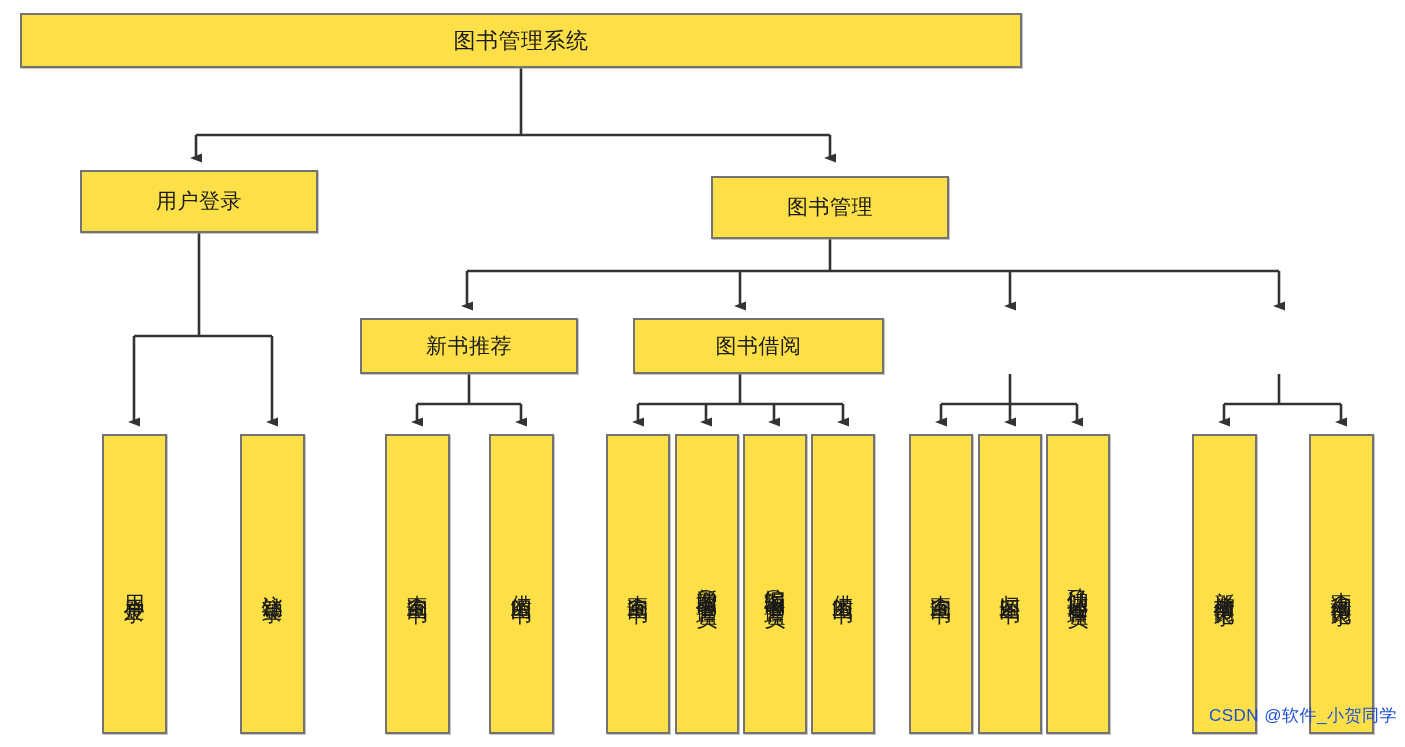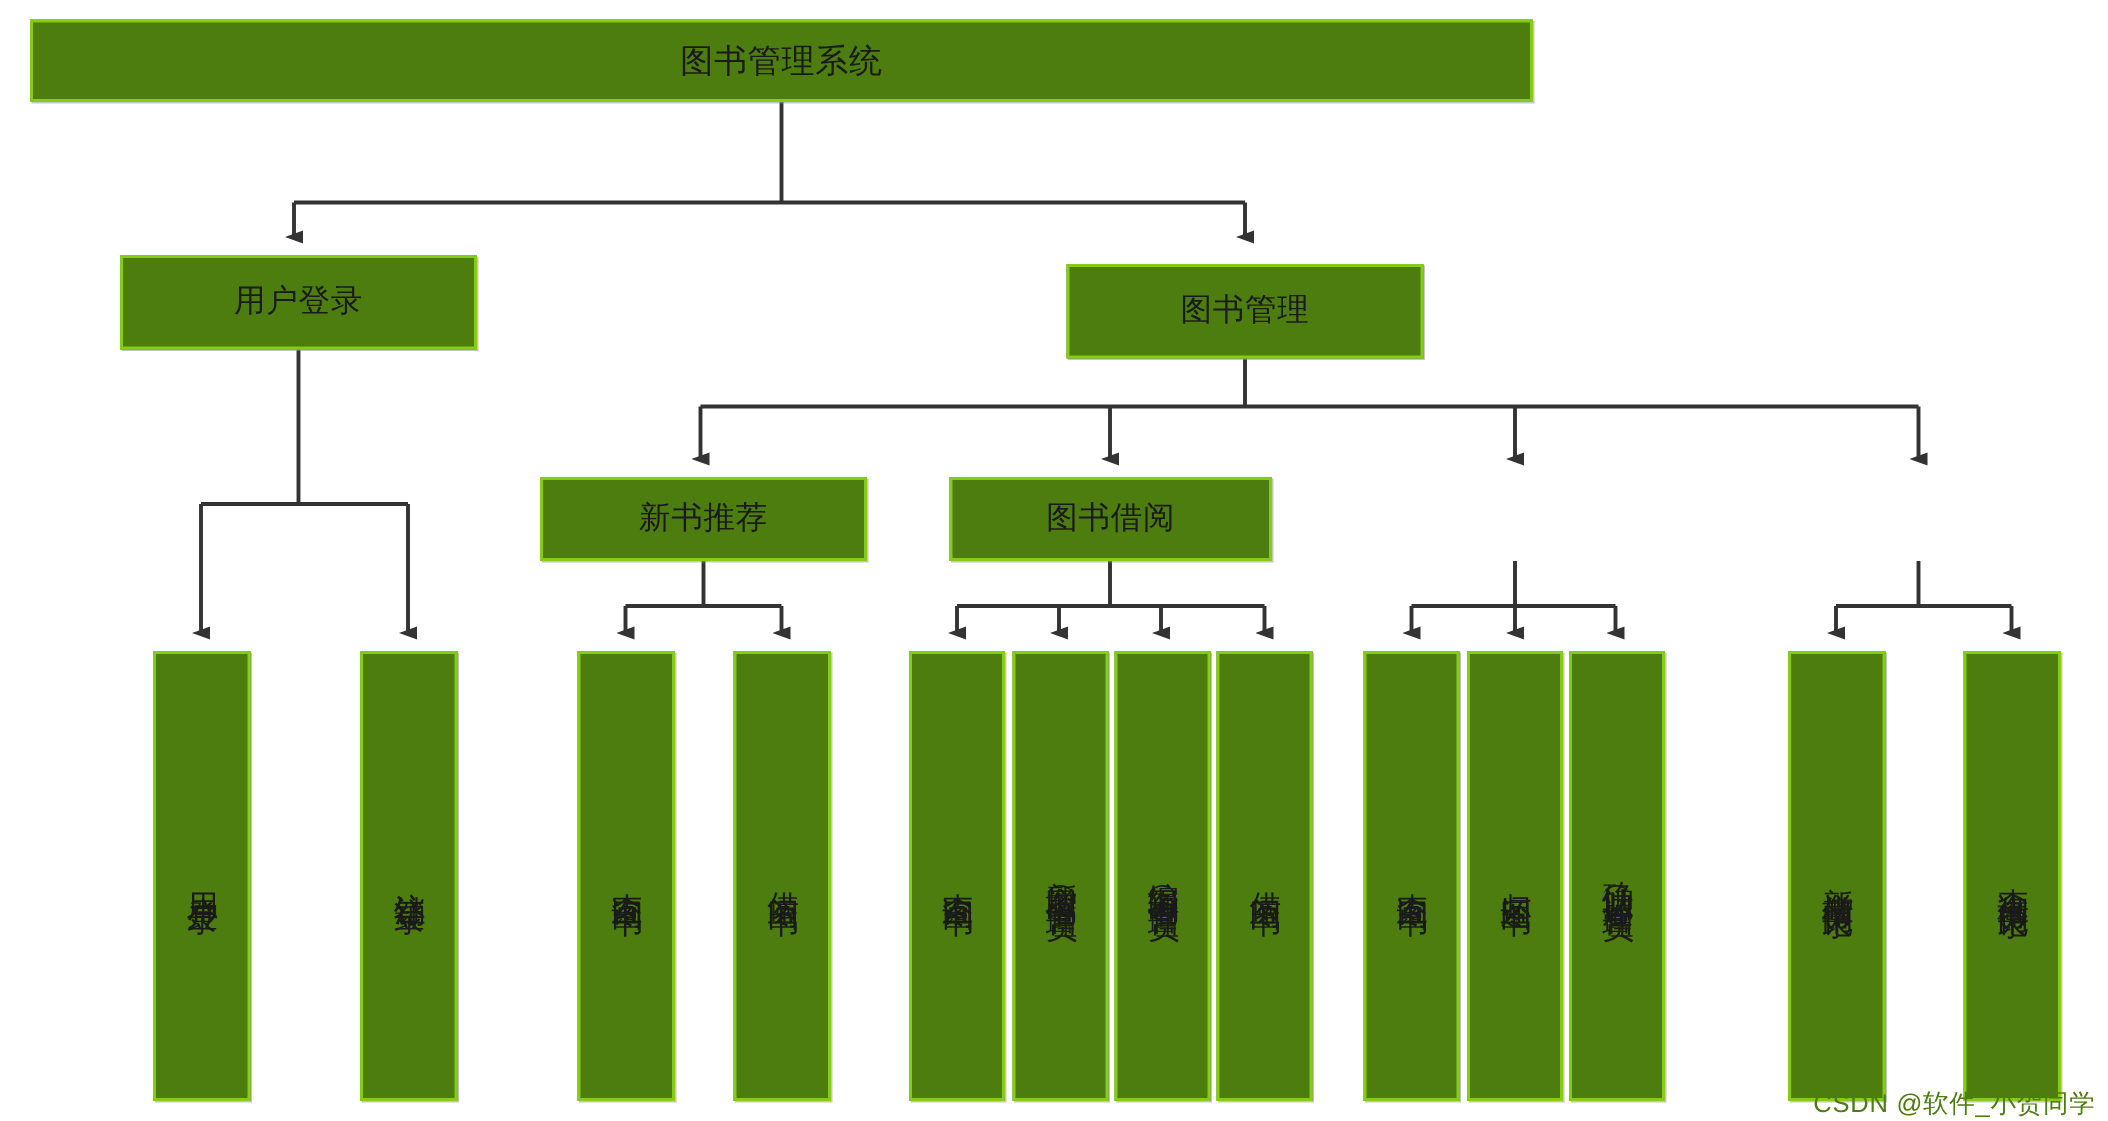--- a/index.html
+++ b/index.html
@@ -21,22 +21,22 @@
     position: absolute;
     left: 0;
     top: 0;
     width: 1405px;
     height: 747px;
     pointer-events: none;
   }
   .node {
     position: absolute;
     box-sizing: border-box;
-    background: #4d7c0f;
-    border: 2px solid #84cc16;
+    background: #fde047;
+    border: 2px solid #737373;
     box-shadow: 1px 1px 0 0 rgba(150,150,150,0.55);
     display: flex;
     align-items: center;
     justify-content: center;
     color: #1a1a1a;
     z-index: 2;
   }
   .node .lbl {
     display: block;
     text-align: center;
@@ -58,23 +58,23 @@
     writing-mode: vertical-rl;
     text-orientation: upright;
     font-size: 21px;
     line-height: 1.02;
     letter-spacing: 3px;
     white-space: nowrap;
   }
   #watermark {
     position: absolute;
     right: 8px;
-    bottom: 0;
+    bottom: 20px;
     font-size: 17px;
-    color: #4d7c0f;
+    color: #1d4ed8;
     white-space: nowrap;
     z-index: 3;
     letter-spacing: 0.5px;
   }
 </style>
 </head>
 <body>
 
 <div id="canvas">
 
@@ -135,21 +135,21 @@
   <div class="node horiz" style="left:80px; top:170px; width:238px; height:63px;">
     <span class="lbl">用户登录</span>
   </div>
   <div class="node horiz" style="left:711px; top:176px; width:238px; height:63px;">
     <span class="lbl">图书管理</span>
   </div>
 
   <div class="node horiz" style="left:360px; top:318px; width:218px; height:56px;">
     <span class="lbl">新书推荐</span>
   </div>
-  <div class="node horiz" style="left:633px; top:318px; width:215px; height:56px;">
+  <div class="node horiz" style="left:633px; top:318px; width:251px; height:56px;">
     <span class="lbl">图书借阅</span>
   </div>
 
   <div class="node vert" style="left:102px; top:434px; width:65px; height:300px;">
     <span class="lbl">用户登录</span>
   </div>
   <div class="node vert" style="left:240px; top:434px; width:65px; height:300px;">
     <span class="lbl">注销登录</span>
   </div>
 

